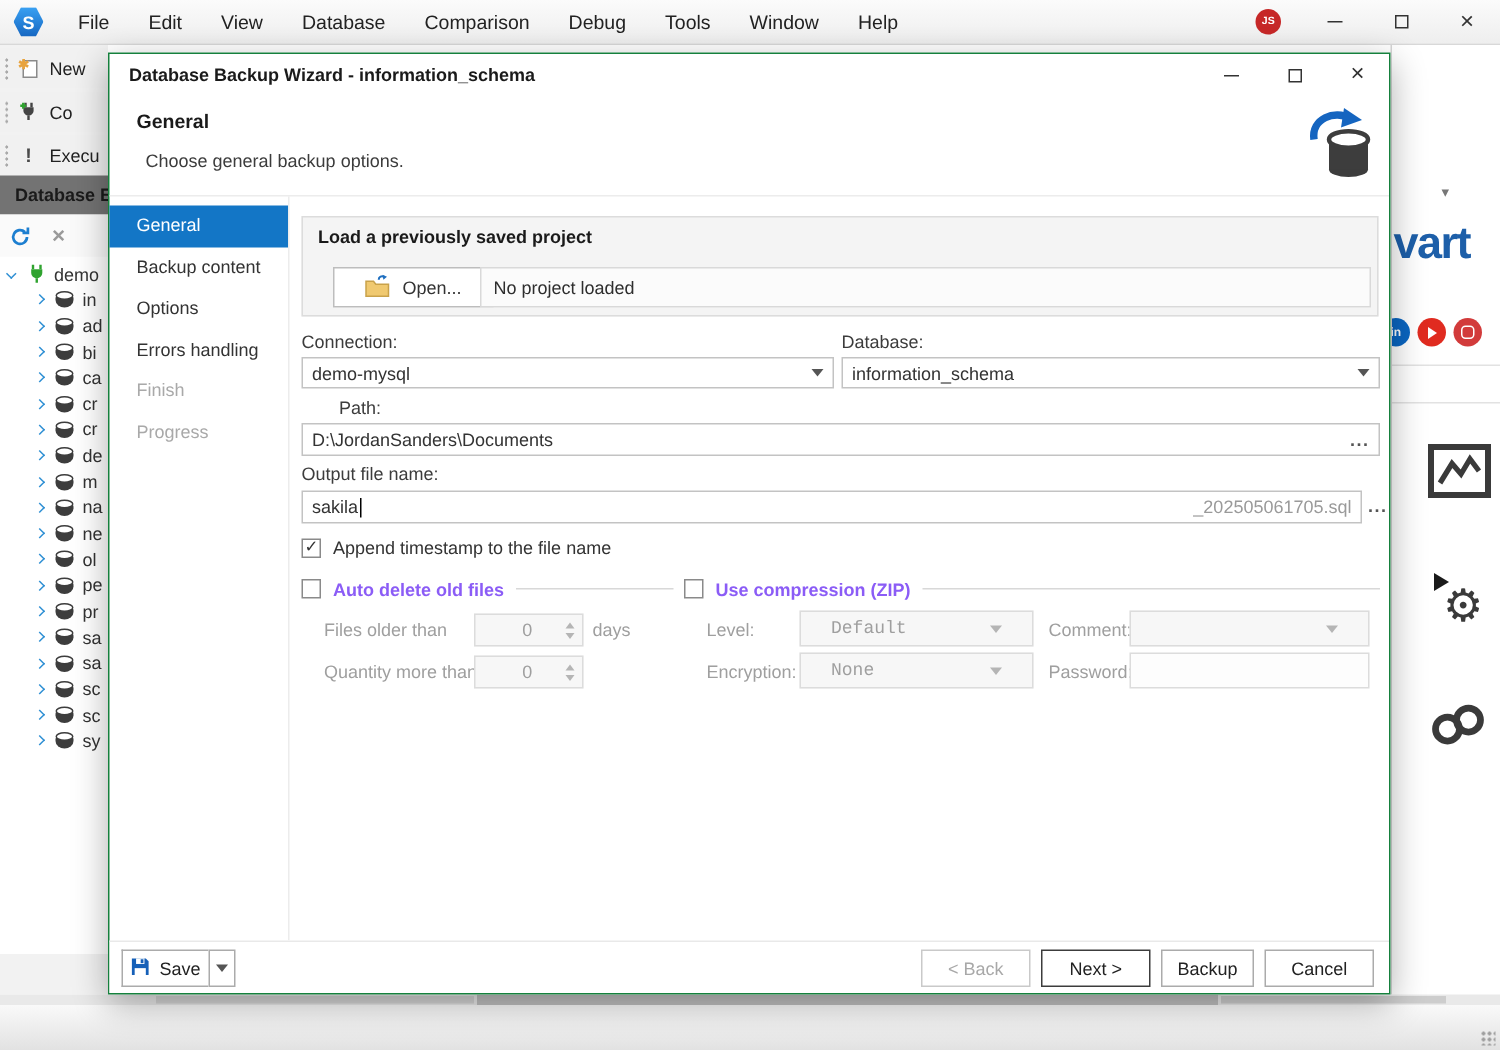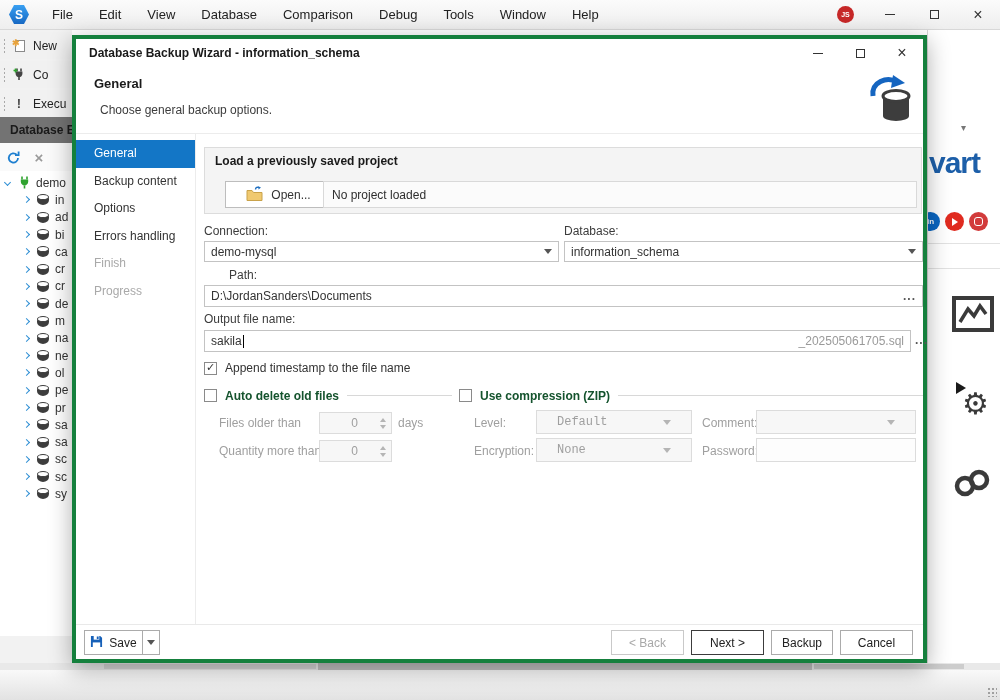--- a/index.html
+++ b/index.html
@@ -76,21 +76,21 @@
   .hs-seg1 { position:absolute; left:104px; top:1px; width:212px; height:5px; background:#d4d4d4; }
   .hs-thumb { position:absolute; left:318px; top:0; width:494px; height:7px; background:#bfbfbf; }
   .hs-seg2 { position:absolute; left:814px; top:1px; width:150px; height:5px; background:#cdcdcd; }
   .statusbar { position:absolute; left:0; top:670px; width:1000px; height:30px;
     background:linear-gradient(#f9f9f9,#e2e2e2); }
   .resize-grip { position:absolute; right:3px; bottom:3px; width:10px; height:10px;
     background-image:radial-gradient(#9f9f9f 40%, transparent 45%); background-size:4px 4px; }
 
   
   .dialog { position:absolute; left:72px; top:35px; width:855px; height:628px;
-    background:#fff; border:4px solid #15803d; box-shadow:0 6px 22px rgba(0,0,0,.32); }
+    background:#fff; border:1px solid #15803d; box-shadow:0 6px 22px rgba(0,0,0,.32); }
   .dlg-titlebar { position:absolute; left:0; top:0; right:0; height:28px; display:flex; align-items:center; }
   .dlg-title { font-weight:bold; font-size:12px; color:#1a1a1a; margin-left:13px; }
   .dlg-controls { margin-left:auto; display:flex; }
   .dlg-winbtn { width:42px; height:27px; display:flex; align-items:center; justify-content:center; }
   .dlg-header { position:absolute; left:0; top:28px; right:0; height:67px; border-bottom:1px solid #ececec; }
   .dlg-step-title { position:absolute; left:18px; top:9px; font-weight:bold; font-size:13px; color:#1a1a1a; }
   .dlg-step-desc { position:absolute; left:24px; top:36px; font-size:12px; color:#3c3c3c; }
   .dlg-icon { position:absolute; right:10px; top:5px; }
 
   .dlg-body { position:absolute; left:0; top:95px; right:0; bottom:35px; }
@@ -119,21 +119,21 @@
   .dots { color:#555; letter-spacing:1px; font-weight:bold; }
   .suffix { margin-left:auto; color:#9a9a9a; }
   .caret-bar { display:inline-block; width:1px; height:13px; background:#000; margin-left:1px; }
 
   .cb { width:13px; height:13px; border:1px solid #8a8a8a; background:#fff; position:relative; flex:0 0 13px; }
   .cb.checked::after { content:"✓"; position:absolute; left:1px; top:-2px; font-size:11px; color:#333; }
   .cb-row { position:absolute; display:flex; align-items:center; gap:8px; }
 
   .grp { position:absolute; }
   .grp-head { display:flex; align-items:center; gap:8px; height:15px; }
-  .grp-title { font-weight:bold; color:#14532d; white-space:nowrap; }
+  .grp-title { font-weight:bold; color:#8b5cf6; white-space:nowrap; }
   .grp-line { flex:1; height:1px; background:#d8d8d8; }
   .spin { position:absolute; width:73px; height:22px; background:#f7f7f7; border:1px solid #dcdcdc;
     display:flex; align-items:center; }
   .spin-val { flex:1; text-align:center; color:#9f9f9f; padding-left:14px; }
   .spin-arrows { width:16px; height:100%; display:flex; flex-direction:column; align-items:center; justify-content:center; gap:3px; }
   .tri-up { width:0; height:0; border-left:3.5px solid transparent; border-right:3.5px solid transparent; border-bottom:4px solid #b5b5b5; }
   .tri-dn { width:0; height:0; border-left:3.5px solid transparent; border-right:3.5px solid transparent; border-top:4px solid #b5b5b5; }
   .dis-dd { position:absolute; height:24px; background:#f7f7f7; border:1px solid #dcdcdc;
     display:flex; align-items:center; padding:0 20px; color:#9f9f9f;font-family:Liberation Mono, monospace; }
   .dis-input { position:absolute; height:24px; background:#fdfdfd; border:1px solid #dcdcdc; }

